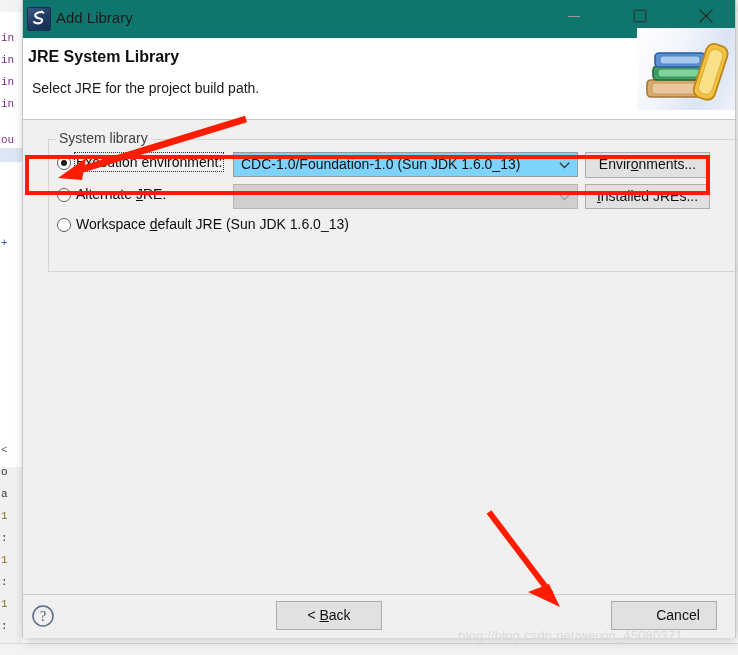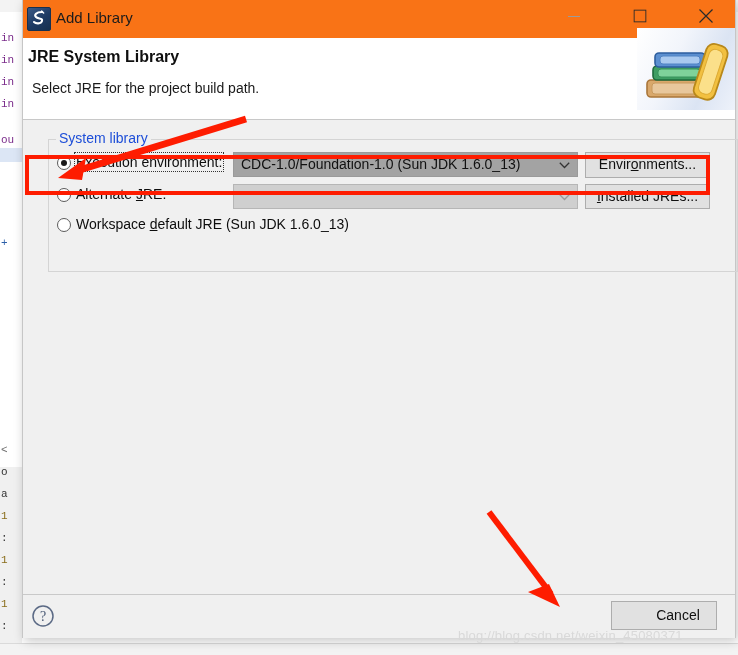--- a/index.html
+++ b/index.html
@@ -23,21 +23,21 @@
   .bg-right{position:absolute;left:700px;top:12px;width:38px;height:643px;background:#ffffff;}
   .bg-bottomstrip{position:absolute;left:0;top:643px;width:738px;height:12px;background:#f3f3f3;border-top:1px solid #dadada;}
 
   
   #dialog{
     position:absolute;left:22px;top:0px;width:712px;height:637px;
     background:#f0f0f0;border:1px solid #c6c6c6;border-top:none;
     box-shadow:2px 3px 10px rgba(0,0,0,.22);
   }
   
-  .titlebar{position:relative;height:38px;background:#f97316;}
+  .titlebar{position:relative;height:38px;background:#0f766e;}
   .title-icon{position:absolute;left:4px;top:7px;width:22px;height:22px;
     background:linear-gradient(145deg,#3b5a86 0%,#1e3a63 55%,#16304f 100%);
     border:1px solid #16304f;border-radius:2px;}
   .title-icon svg{position:absolute;left:3px;top:2px;}
   .title-text{position:absolute;left:33px;top:9px;font-size:15px;color:#1c1c1c;}
   .win-btn{position:absolute;top:0;width:46px;height:32px;cursor:default;}
   .win-btn svg{position:absolute;left:50%;top:50%;transform:translate(-50%,-50%);}
   #btn-min{left:528px;}
   #btn-max{left:594px;}
   #btn-close{left:660px;}
@@ -47,38 +47,38 @@
   .hdr-title{position:absolute;left:5px;top:10px;font-size:16px;font-weight:bold;color:#0f0f0f;}
   .hdr-sub{position:absolute;left:9px;top:42px;font-size:14px;color:#1a1a1a;}
   .hdr-img{position:absolute;right:0px;top:-10px;width:98px;height:82px;
     background:linear-gradient(115deg,#ffffff 0%,#f2f5fb 38%,#dbe4f3 70%,#eef2fa 100%);}
   .hdr-img svg{position:absolute;left:2px;top:10px;}
 
   
   .body{position:relative;height:474px;background:#f0f0f0;}
   .groupbox{position:absolute;left:23px;top:19px;width:664px;height:115px;
     border:1px solid #d4d4d4;background:transparent;}
-  .group-label{position:absolute;left:33px;top:10px;font-size:14px;color:#1d4ed8;
+  .group-label{position:absolute;left:33px;top:10px;font-size:14px;color:#404040;
     background:#f0f0f0;padding:0 3px;}
 
   .radio-row{position:absolute;height:22px;}
   #row-exec{left:34px;top:34px;}
   #row-alt{left:34px;top:66px;}
   #row-ws{left:34px;top:96px;}
 
   .radio{position:absolute;left:0;top:2px;width:14px;height:14px;border-radius:50%;
     border:1px solid #5c5c5c;background:#fff;box-sizing:border-box;}
   .radio.checked::after{content:"";position:absolute;left:3px;top:3px;width:6px;height:6px;
     border-radius:50%;background:#1a1a1a;}
   .radio-label{position:absolute;left:19px;top:0;font-size:14px;color:#0d0d0d;white-space:nowrap;}
   .radio-label.focus{outline:1px dotted #333;outline-offset:1px;}
   .mn{text-decoration:underline;}
 
   .combo{position:absolute;height:25px;box-sizing:border-box;
-    border:1px solid #9a9a9a;background:#a3a3a3;}
+    border:1px solid #9a9a9a;background:#7dd3fc;}
   .combo.disabled{background:#cfcfcf;border-color:#b6b6b6;}
   .combo-text{position:absolute;left:7px;top:3px;font-size:14px;color:#111;white-space:nowrap;}
   .combo-arrow{position:absolute;right:7px;top:9px;}
   #combo-env{left:210px;top:32px;width:345px;}
   #combo-alt{left:210px;top:64px;width:345px;}
 
   .pbtn{position:absolute;box-sizing:border-box;border:1px solid #adadad;
     background:#e1e1e1;font-size:14px;color:#101010;text-align:center;cursor:default;}
   #btn-environments{left:562px;top:32px;width:125px;height:26px;line-height:23px;}
   #btn-installed{left:562px;top:64px;width:125px;height:25px;line-height:23px;}
@@ -266,20 +266,21 @@
     </div>
   </div>
 
   <div class="footer">
     <div class="help">
       <svg width="24" height="24" viewBox="0 0 24 24">
         <circle cx="12" cy="12" r="10" fill="none" stroke="#5b6a85" stroke-width="1.5"></circle>
         <text x="12" y="17" font-size="14" font-family="Liberation Serif, serif" fill="#4a5a75" text-anchor="middle">?</text>
       </svg>
     </div>
+    <div class="fbtn" id="btn-back">&lt; <span class="mn">B</span>ack</div>
     <div class="fbtn" id="btn-cancel">Cancel</div>
   </div>
 </div>
 
 <div class="anno" id="hl-box"></div>
 
 <svg class="anno" style="left:0;top:0;width:738px;height:655px;">
 
   <g>
     <path d="M246 119 L73 172" stroke="#fe1c00" stroke-width="7" stroke-linecap="butt"></path>

